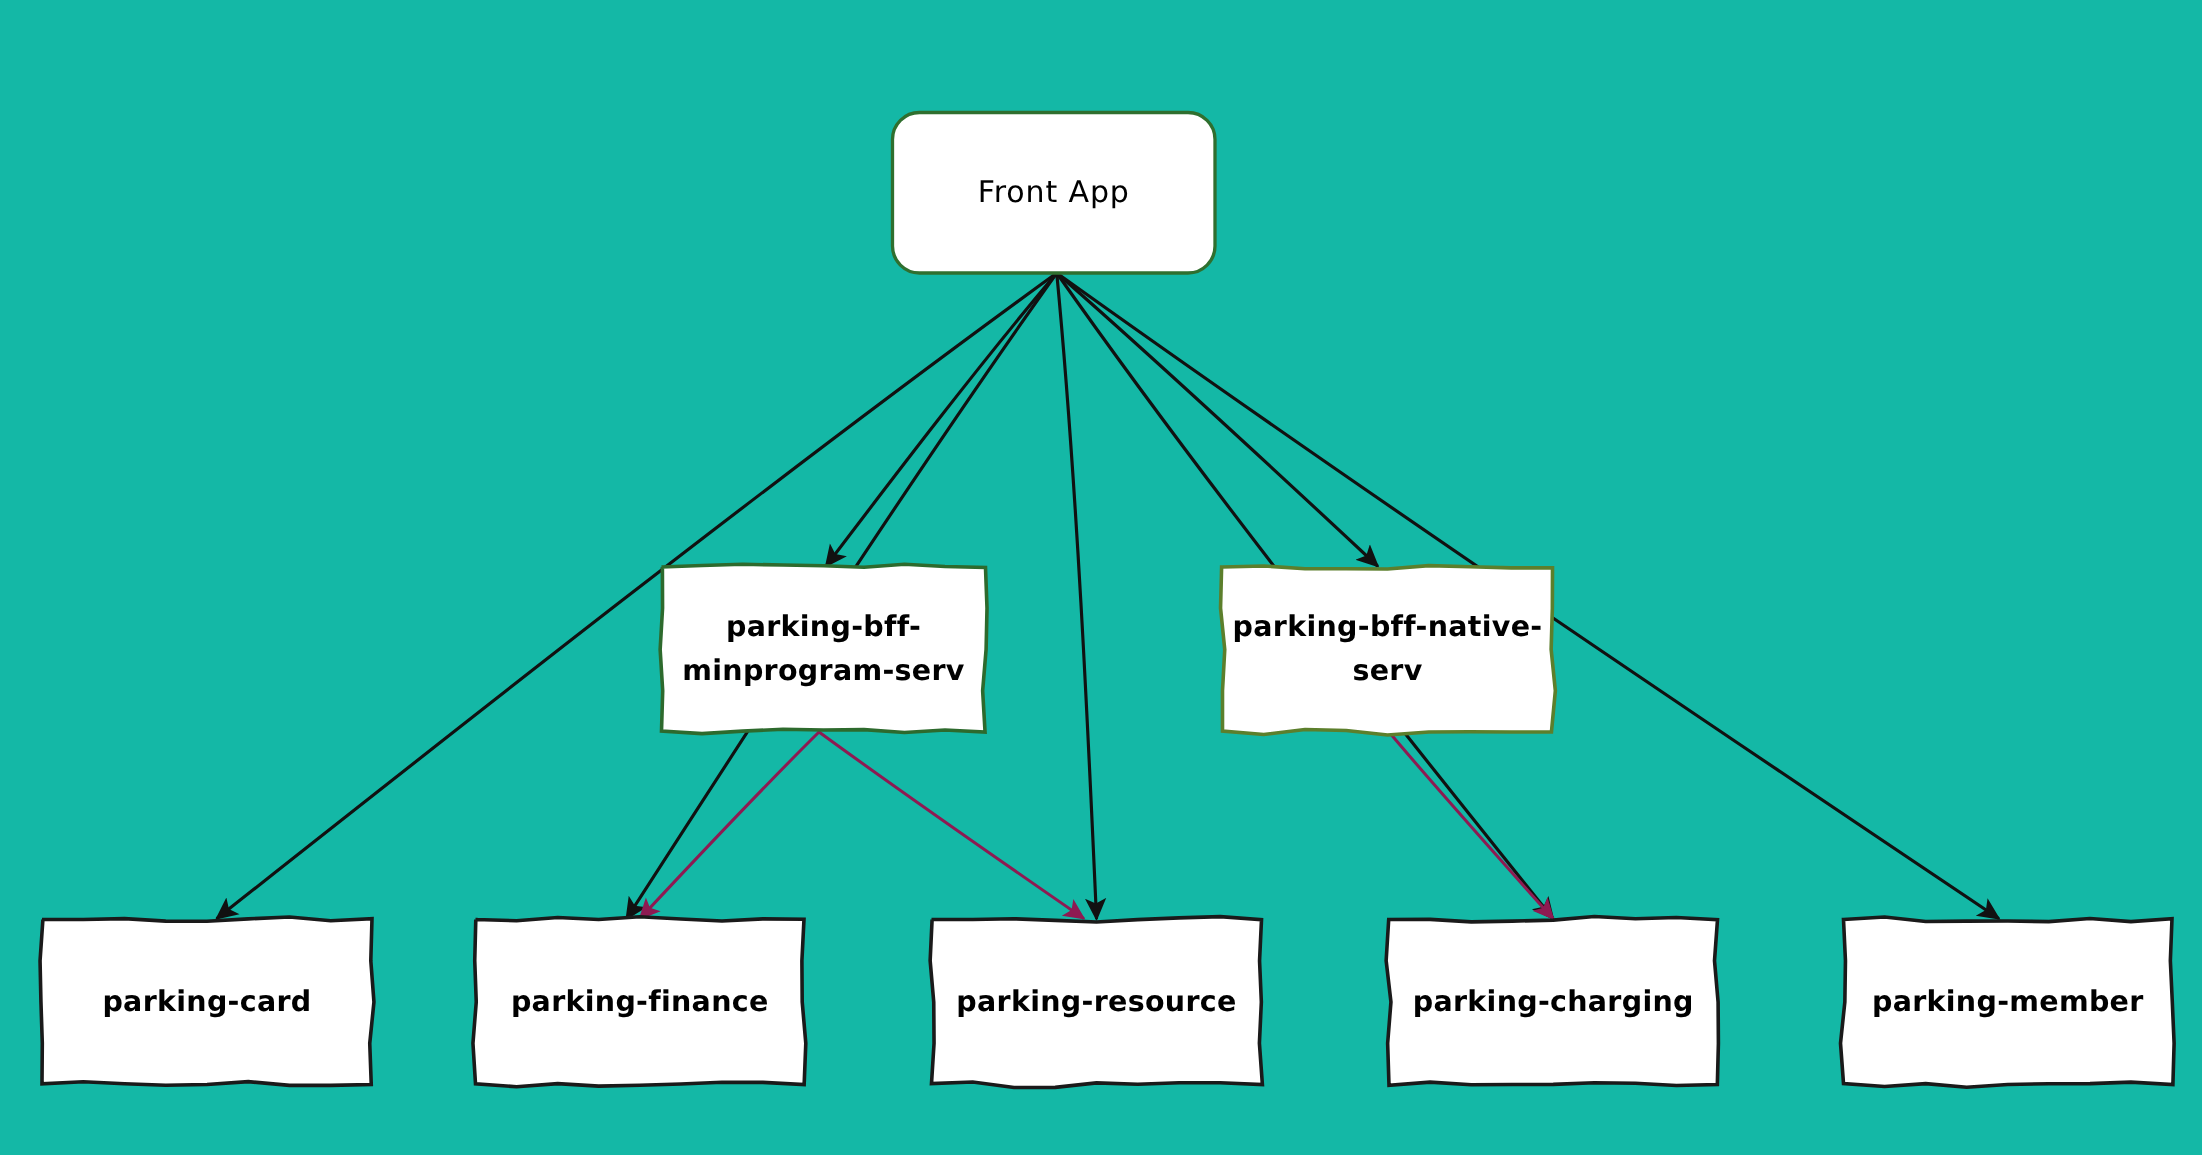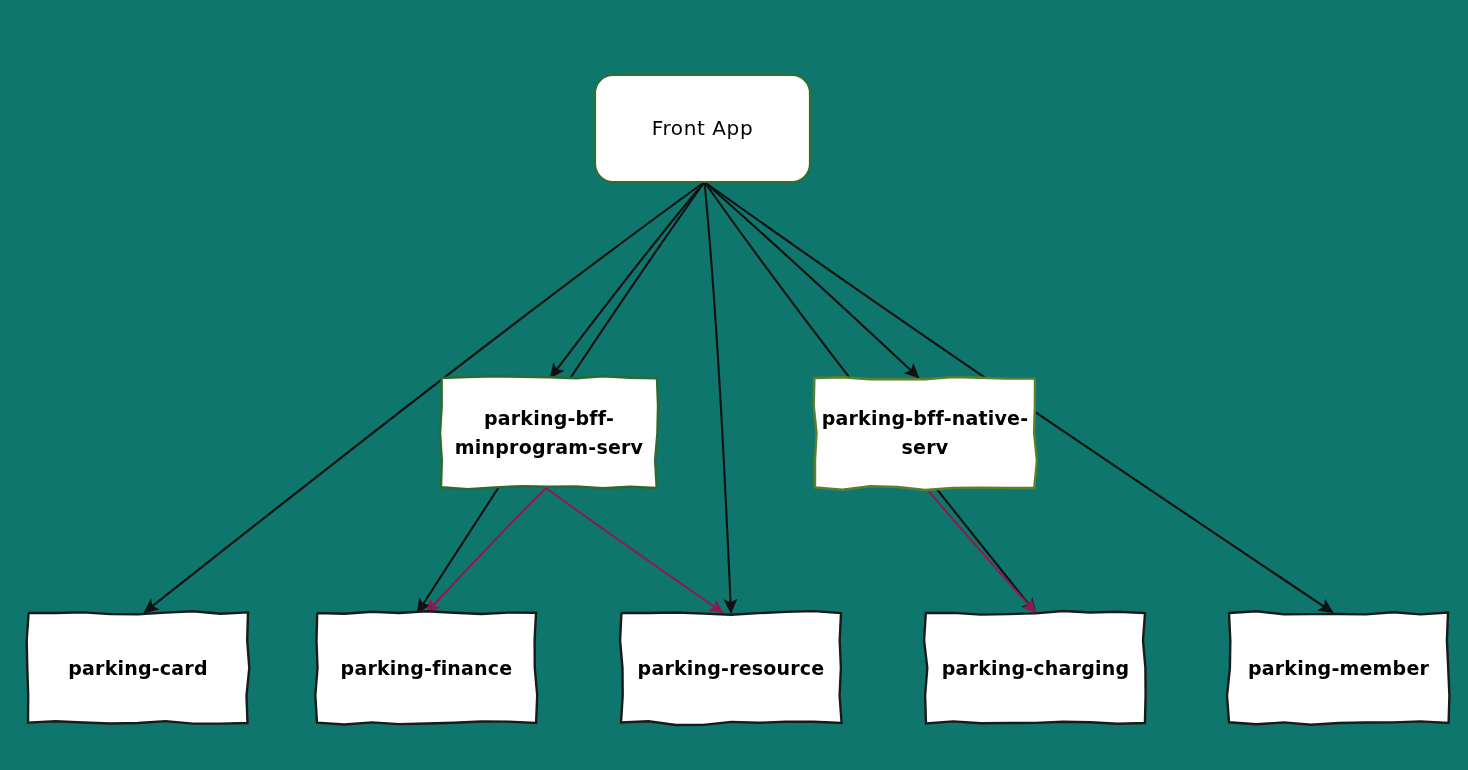--- a/index.html
+++ b/index.html
@@ -4,21 +4,21 @@
 <style>
   html, body {
     margin: 0;
     padding: 0;
     background: #ffffff;
   }
   #canvas {
     position: relative;
     width: 1468px;
     height: 770px;
-    background: #0f766e;
+    background: #14b8a6;
     overflow: hidden;
     font-family: "DejaVu Sans", sans-serif;
   }
   svg#diagram {
     position: absolute;
     top: 0;
     left: 0;
     width: 1468px;
     height: 770px;
   }

